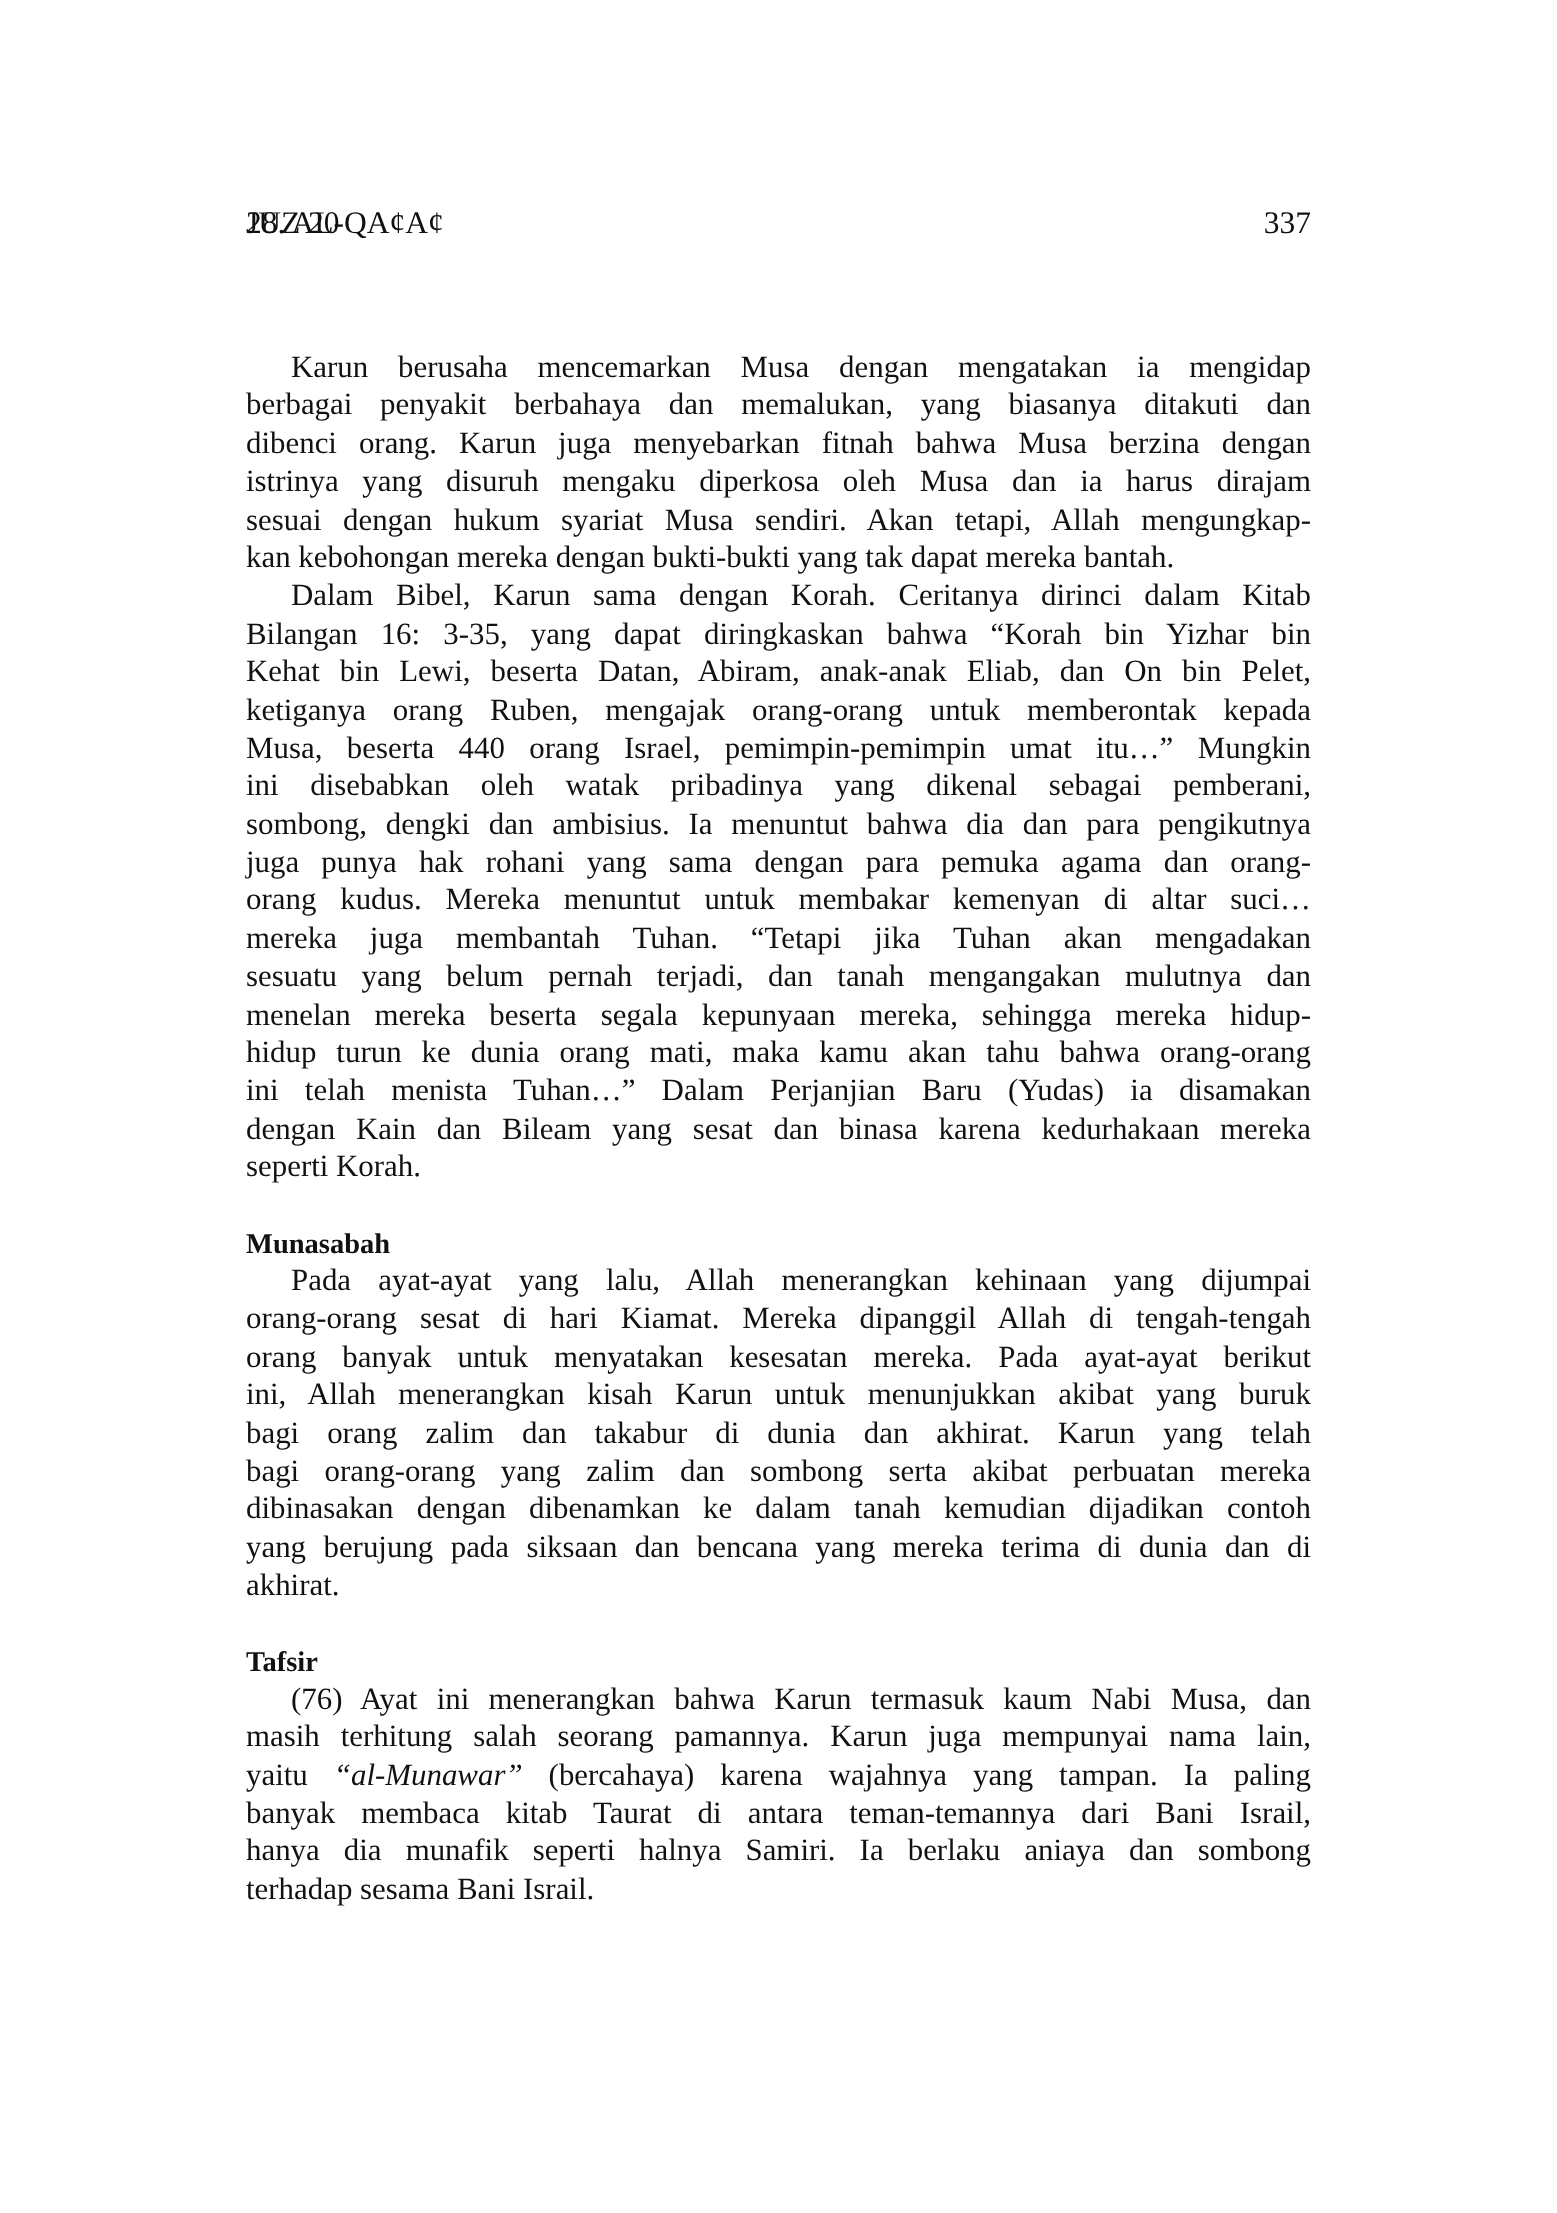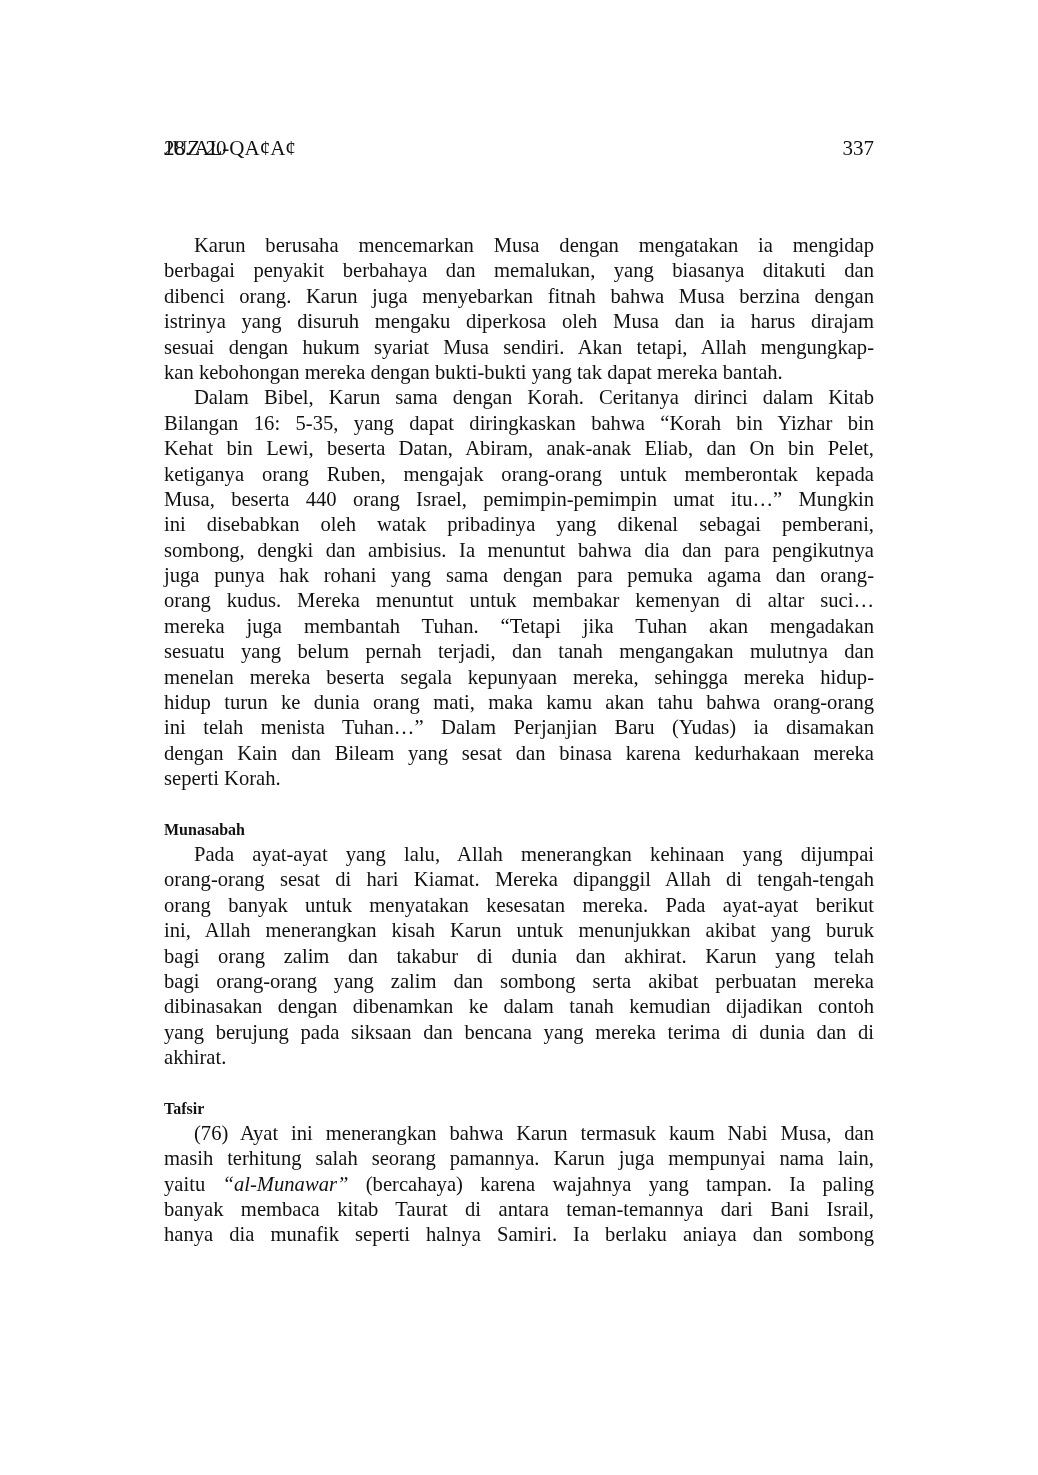--- a/index.html
+++ b/index.html
@@ -9,21 +9,21 @@
                    font-size: 21px; }
     .page-header .left { position: absolute; left: 0; top: 0; }
     .page-header .center { position: absolute; left: 0; right: 0; top: 0; text-align: left; }
     .page-header .right { position: absolute; right: 0; top: 0; }
     .body { position: absolute; left: 164px; top: 233px; width: 710px; font-size: 20.6px; }
     .line { display: block; height: 25.4px; line-height: 25.4px; text-align: justify;
             text-align-last: justify; white-space: nowrap; }
     .line.last { text-align-last: left; }
     .line.indent { padding-left: 30px; }
     .line span { white-space: normal; }
-    .heading { display: block; font-weight: bold; height: 25.4px; line-height: 25.4px; font-size: 16px; }
+    .heading { display: block; font-weight: bold; height: 25.4px; line-height: 25.4px; font-size: 19px; }
     .gap { height: 25px; }
     em { font-style: italic; }
   </style>
 </head>
 <body>
 
 <div class="page-header">
   <span class="left">JUZ 20</span>
   <span class="center">28. AL-QA¢A¢</span>
   <span class="right">337</span>
@@ -34,21 +34,21 @@
       <div>
         <div class="line indent"><span>Karun berusaha mencemarkan Musa dengan mengatakan ia mengidap</span></div>
         <div class="line"><span>berbagai penyakit berbahaya dan memalukan, yang biasanya ditakuti dan</span></div>
         <div class="line"><span>dibenci orang. Karun juga menyebarkan fitnah bahwa Musa berzina dengan</span></div>
         <div class="line"><span>istrinya yang disuruh mengaku diperkosa oleh Musa dan ia harus dirajam</span></div>
         <div class="line"><span>sesuai dengan hukum syariat Musa sendiri. Akan tetapi, Allah mengungkap-</span></div>
         <div class="line last"><span>kan kebohongan mereka dengan bukti-bukti yang tak dapat mereka bantah.</span></div>
       </div>
       <div>
         <div class="line indent"><span>Dalam Bibel, Karun sama dengan Korah. Ceritanya dirinci dalam Kitab</span></div>
-        <div class="line"><span>Bilangan 16: 5-35, yang dapat diringkaskan bahwa “Korah bin Yizhar bin</span></div>
+        <div class="line"><span>Bilangan 16: 3-35, yang dapat diringkaskan bahwa “Korah bin Yizhar bin</span></div>
         <div class="line"><span>Kehat bin Lewi, beserta Datan, Abiram, anak-anak Eliab, dan On bin Pelet,</span></div>
         <div class="line"><span>ketiganya orang Ruben, mengajak orang-orang untuk memberontak kepada</span></div>
         <div class="line"><span>Musa, beserta 440 orang Israel, pemimpin-pemimpin umat itu…” Mungkin</span></div>
         <div class="line"><span>ini disebabkan oleh watak pribadinya yang dikenal sebagai pemberani,</span></div>
         <div class="line"><span>sombong, dengki dan ambisius. Ia menuntut bahwa dia dan para pengikutnya</span></div>
         <div class="line"><span>juga punya hak rohani yang sama dengan para pemuka agama dan orang-</span></div>
         <div class="line"><span>orang kudus. Mereka menuntut untuk membakar kemenyan di altar suci…</span></div>
         <div class="line"><span>mereka juga membantah Tuhan. “Tetapi jika Tuhan akan mengadakan</span></div>
         <div class="line"><span>sesuatu yang belum pernah terjadi, dan tanah mengangakan mulutnya dan</span></div>
         <div class="line"><span>menelan mereka beserta segala kepunyaan mereka, sehingga mereka hidup-</span></div>
@@ -75,15 +75,16 @@
     </div>
     <div>
       <div class="gap"></div>
       <div class="heading">Tafsir</div>
       <div>
         <div class="line indent"><span>(76) Ayat ini menerangkan bahwa Karun termasuk kaum Nabi Musa, dan</span></div>
         <div class="line"><span>masih terhitung salah seorang pamannya. Karun juga mempunyai nama lain,</span></div>
         <div class="line"><span>yaitu <em>“al-Munawar”</em> (bercahaya) karena wajahnya yang tampan. Ia paling</span></div>
         <div class="line"><span>banyak membaca kitab Taurat di antara teman-temannya dari Bani Israil,</span></div>
         <div class="line"><span>hanya dia munafik seperti halnya Samiri. Ia berlaku aniaya dan sombong</span></div>
+        <div class="line last"><span>terhadap sesama Bani Israil.</span></div>
       </div>
     </div>
   </div>
 
 </body></html>

